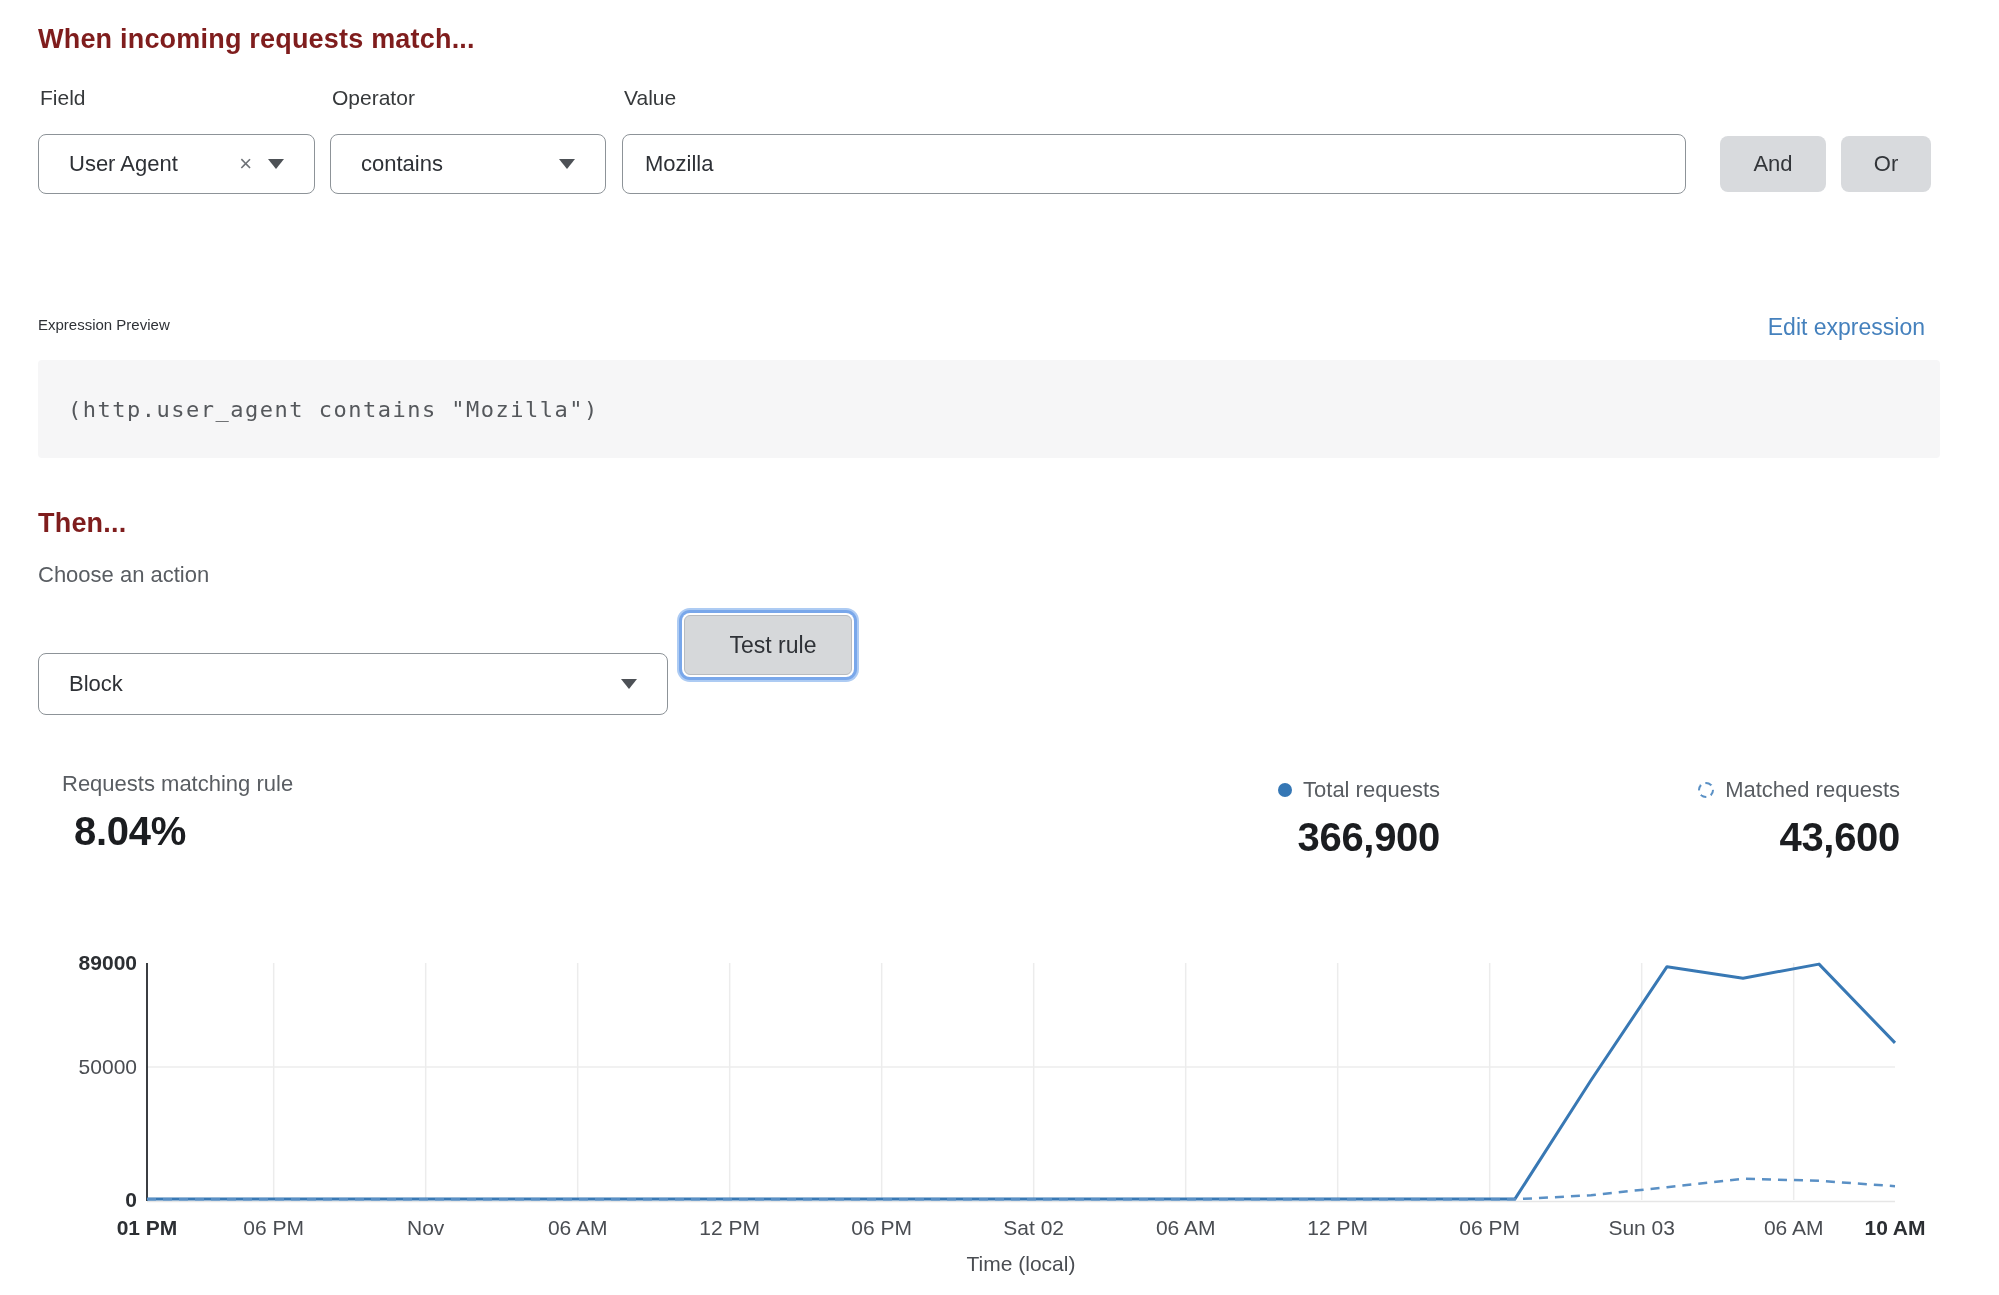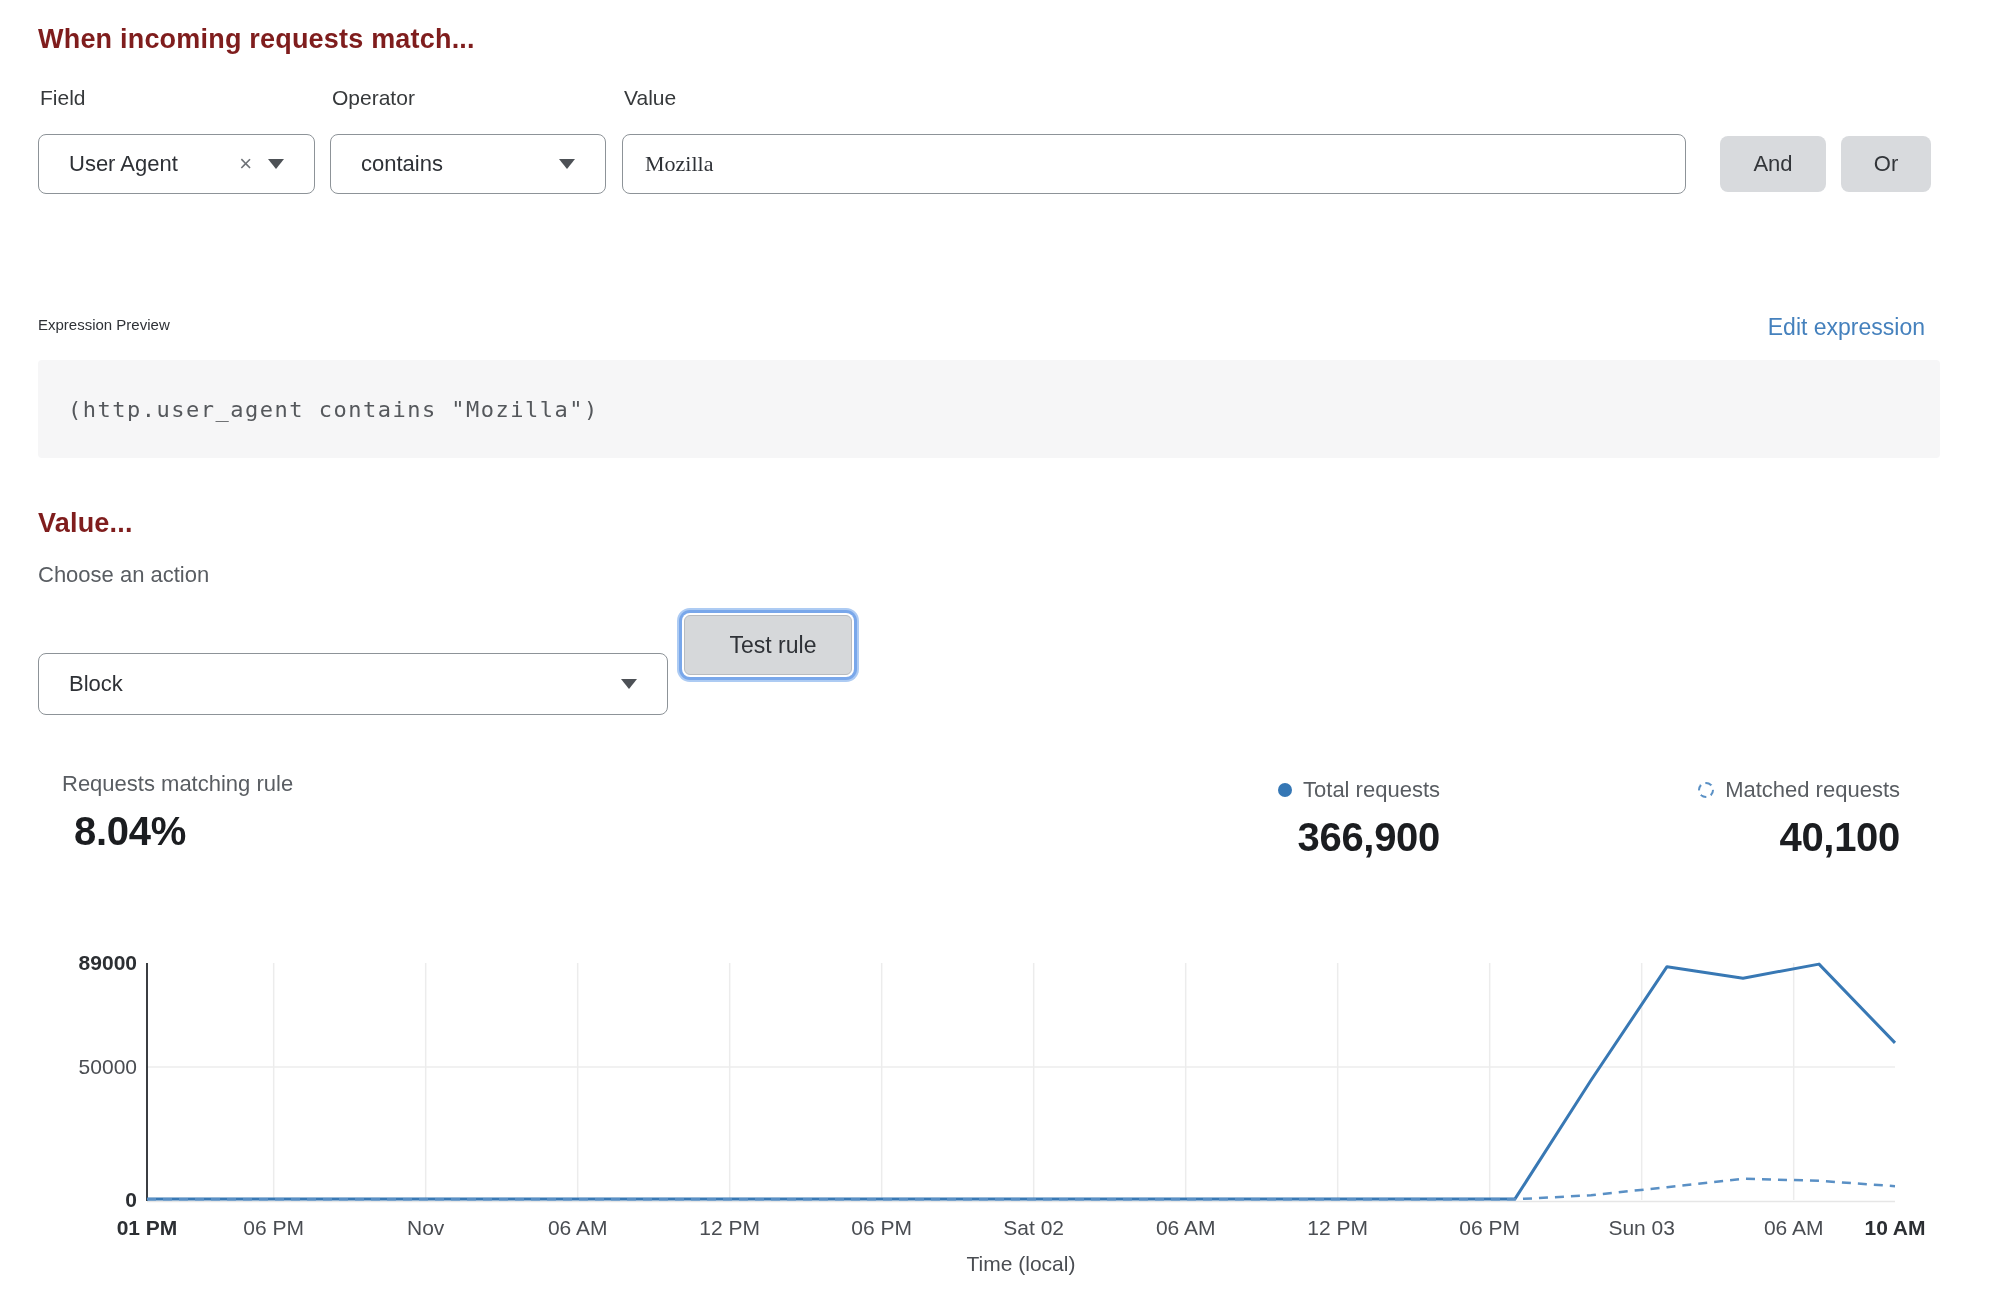--- a/index.html
+++ b/index.html
@@ -7,21 +7,21 @@
         font-family:"Liberation Sans",sans-serif;color:#2e3136;}
   .title{position:absolute;left:38px;font-size:27px;font-weight:bold;color:#7f1d1d;letter-spacing:.2px;}
   .form-label{position:absolute;top:86px;font-size:21px;color:#36393b;}
   .select,.text-input{position:absolute;top:134px;height:60px;box-sizing:border-box;
         border:1.5px solid #8d9398;border-radius:8px;background:#fff;
         display:flex;align-items:center;padding:0 30px;font-size:22px;color:#2e3136;}
   .sel-text{flex:1;white-space:nowrap;overflow:hidden;}
   .clear-x{color:#6e7277;font-size:22px;margin-right:16px;cursor:pointer;}
   .caret{width:0;height:0;border-left:8px solid transparent;border-right:8px solid transparent;
         border-top:10px solid #4d5156;}
-  .text-input{padding:0 22px;font-family:Liberation Serif, serif;}
+  .text-input{padding:0 22px;font-family:Liberation Sans, sans-serif;}
   input.text-input{outline:none;}
   .pill-btn{position:absolute;top:136px;height:56px;background:#d8dadd;border:none;border-radius:8px;
         font-size:22px;color:#33363a;display:flex;align-items:center;justify-content:center;
         font-family:"Liberation Sans",sans-serif;cursor:pointer;}
   .expr-label{position:absolute;left:38px;top:316px;font-size:15px;color:#2e3136;}
   .edit-link{position:absolute;right:74px;top:314px;font-size:23px;color:#4581bd;text-decoration:none;cursor:pointer;}
   .code-block{position:absolute;left:38px;top:360px;width:1902px;height:98px;box-sizing:border-box;
         background:#f6f6f7;border-radius:4px;display:flex;align-items:center;padding:0 30px;}
   .code-text{font-family:"DejaVu Sans Mono","Liberation Mono",monospace;font-size:22px;color:#55585c;letter-spacing:1.5px;}
   .then-title{top:508px;}
@@ -69,21 +69,21 @@
   <button class="pill-btn" style="left:1720px;width:106px;">And</button>
   <button class="pill-btn" style="left:1841px;width:90px;">Or</button>
 
   <div class="expr-label">Expression Preview</div>
   <a class="edit-link">Edit expression</a>
 
   <div class="code-block">
     <span class="code-text">(http.user_agent contains "Mozilla")</span>
   </div>
 
-  <div class="title then-title">Value...</div>
+  <div class="title then-title">Then...</div>
   <div class="choose-label">Choose an action</div>
 
   <div class="select action-select">
     <span class="sel-text">Block</span>
     <span class="caret"></span>
   </div>
 
   <button class="test-btn">Test rule</button>
 
   <div class="stat" style="left:62px;top:771px;">
@@ -99,21 +99,21 @@
       <span>Total requests</span>
     </div>
     <div class="stat-value">366,900</div>
   </div>
 
   <div class="stat stat-right" style="right:99px;top:777px;">
     <div class="stat-label-row">
       <span class="dot-dashed"></span>
       <span>Matched requests</span>
     </div>
-    <div class="stat-value">40,100</div>
+    <div class="stat-value">43,600</div>
   </div>
 
   <svg class="chart-svg" width="1999" height="355">
       <line x1="273.7" y1="23" x2="273.7" y2="260" stroke="#ececec" stroke-width="1.5"></line>
       <line x1="425.7" y1="23" x2="425.7" y2="260" stroke="#ececec" stroke-width="1.5"></line>
       <line x1="577.7" y1="23" x2="577.7" y2="260" stroke="#ececec" stroke-width="1.5"></line>
       <line x1="729.7" y1="23" x2="729.7" y2="260" stroke="#ececec" stroke-width="1.5"></line>
       <line x1="881.7" y1="23" x2="881.7" y2="260" stroke="#ececec" stroke-width="1.5"></line>
       <line x1="1033.7" y1="23" x2="1033.7" y2="260" stroke="#ececec" stroke-width="1.5"></line>
       <line x1="1185.7" y1="23" x2="1185.7" y2="260" stroke="#ececec" stroke-width="1.5"></line>

